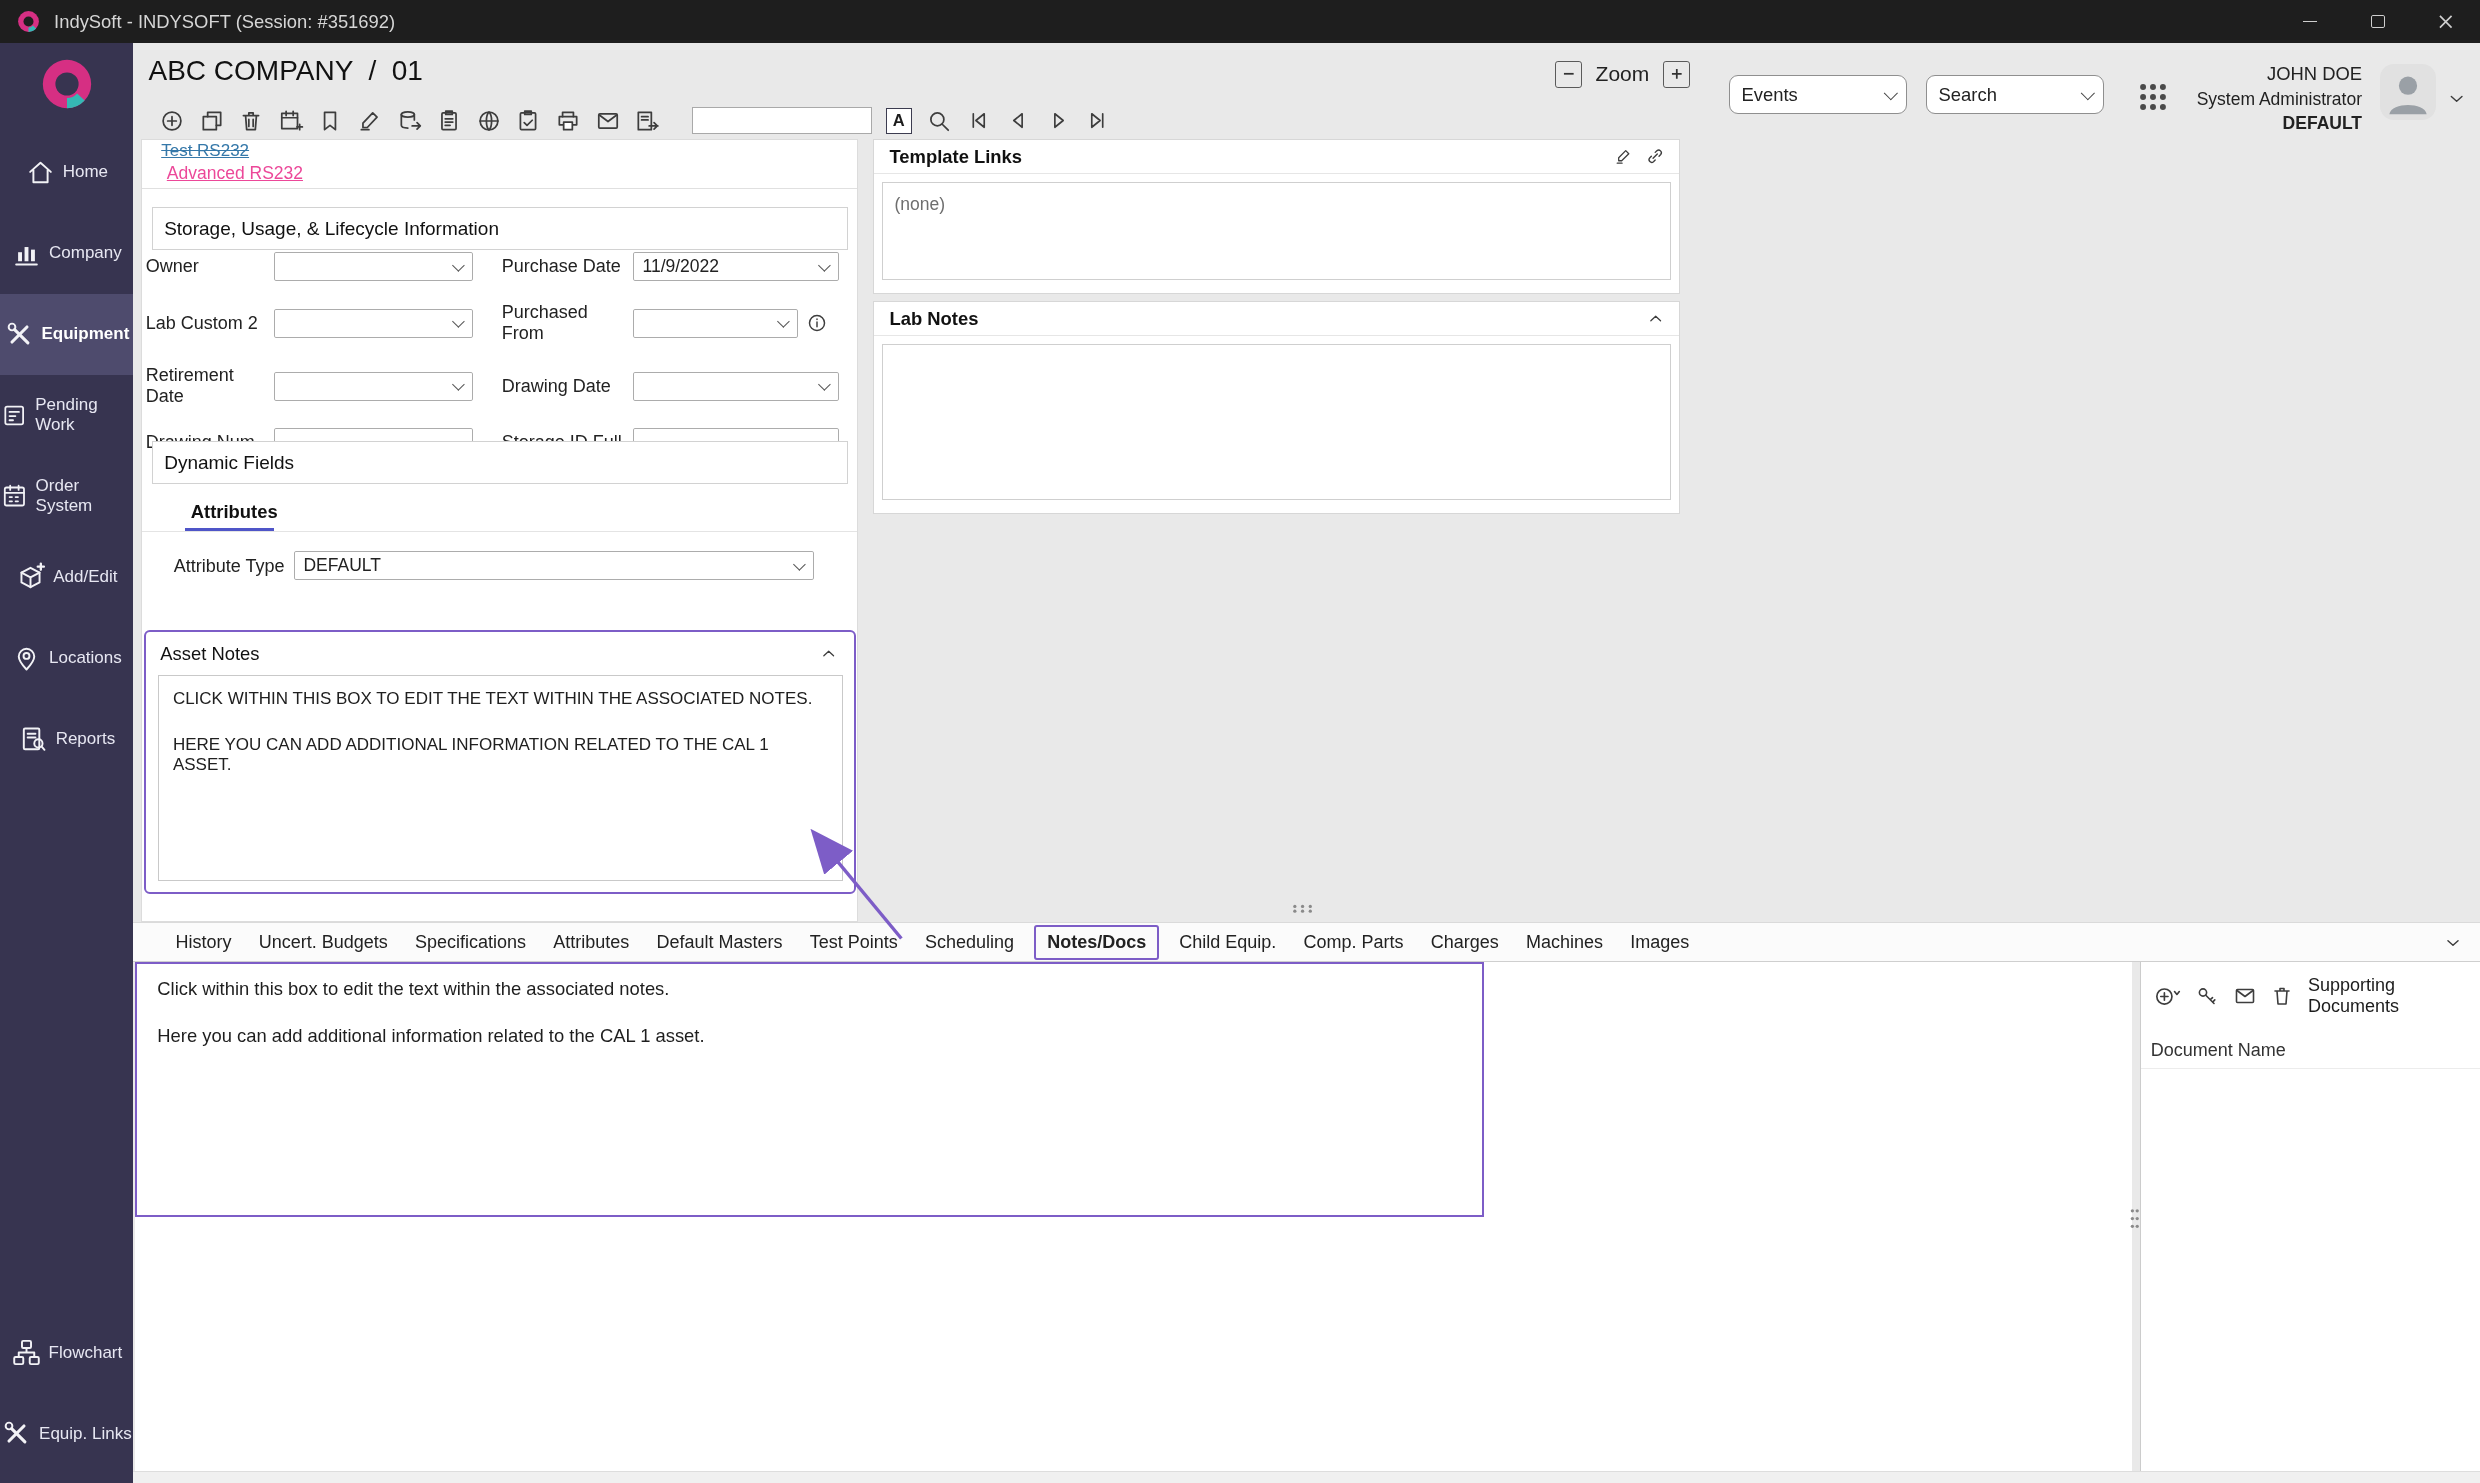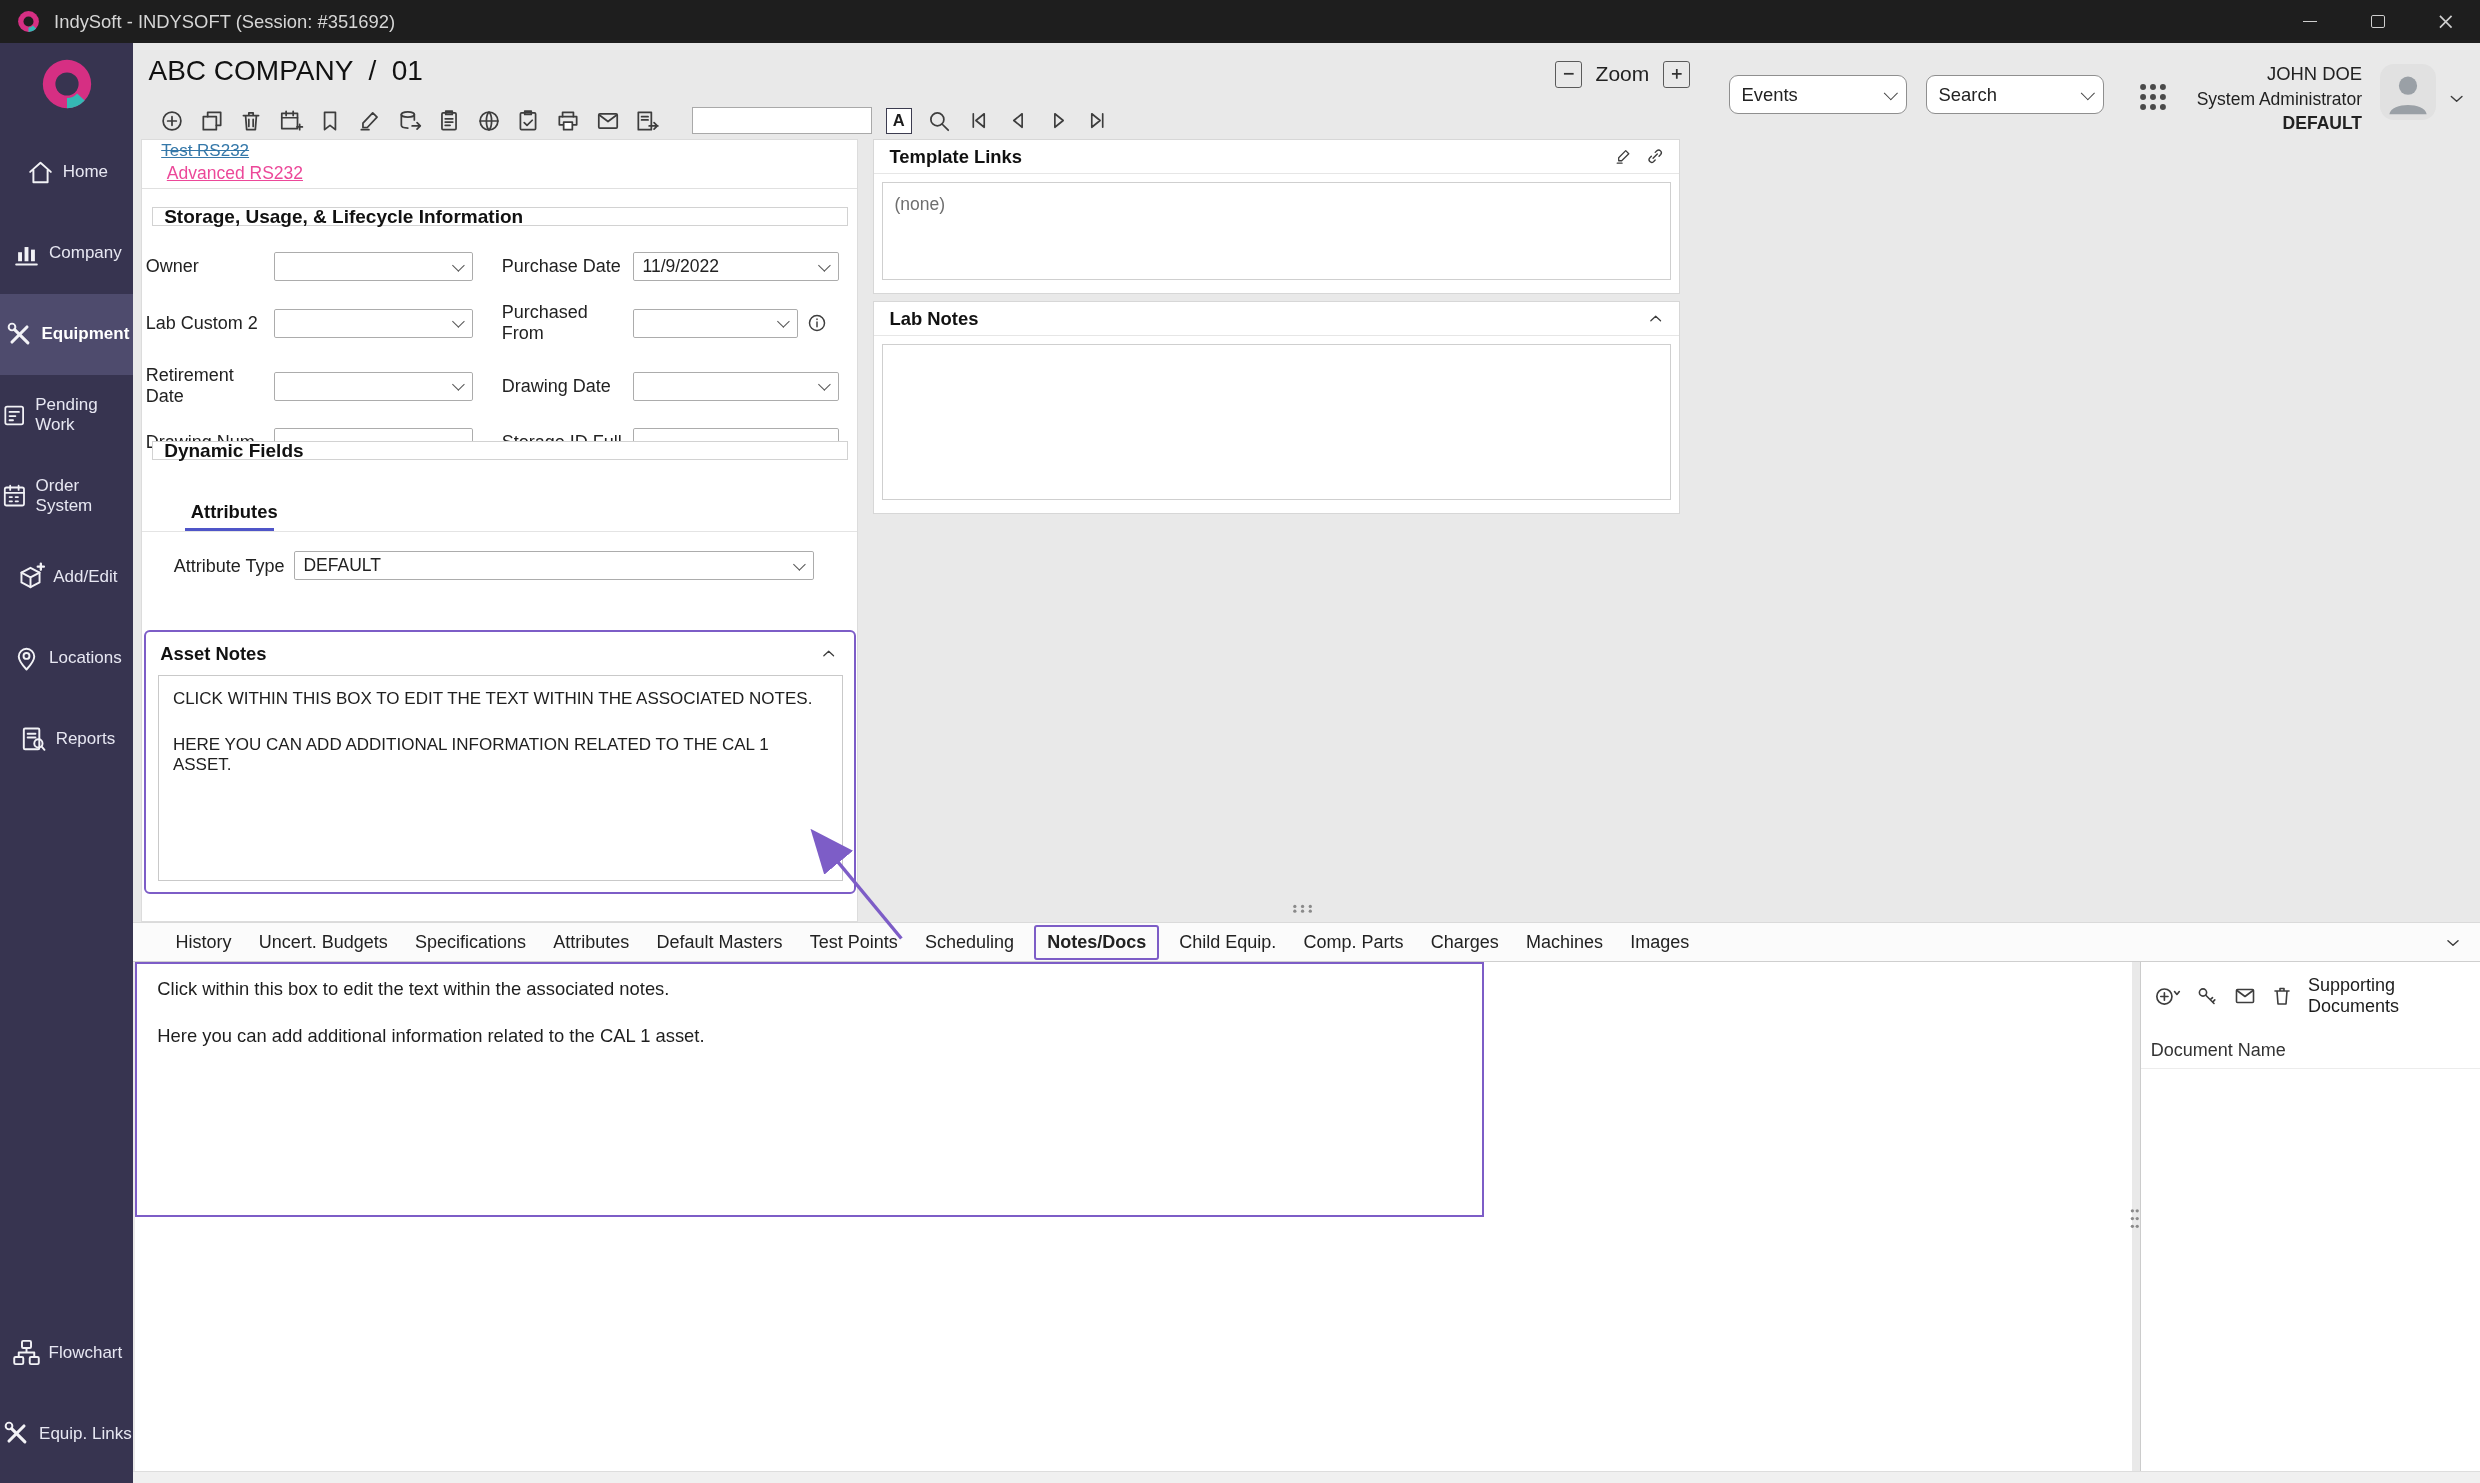--- a/index.html
+++ b/index.html
@@ -48,39 +48,39 @@
   .toolbar{position:absolute;left:0;top:56px;width:2347px;height:43px;display:flex;align-items:center;padding-left:25px}
   .tbtn{width:28px;height:28px;margin-right:11.6px;display:flex;align-items:center;justify-content:center;cursor:pointer}
   .tsearch{width:180px;height:27px;border:1px solid #a9a9a9;background:#fff;margin:0 13.6px 0 19.4px;font-size:16.5px;padding:0 7.8px;font-family:"Liberation Sans",sans-serif}
   .abtn{width:26px;height:26px;border:1.9px solid #3c3c50;display:flex;align-items:center;justify-content:center;font-size:16.5px;font-weight:600;margin-right:13.6px;background:#fff;cursor:pointer}
 
   
   .left-col{position:absolute;left:7.8px;top:96px;width:717px;height:783px;background:#fff;border:1px solid #dcdcdc}
   .lk1{position:absolute;left:19.4px;top:1px;font-size:17px;color:#3578a9;text-decoration:underline line-through;cursor:pointer}
   .lk2{position:absolute;left:25px;top:23px;font-size:17.5px;color:#ec4899;text-decoration:underline;cursor:pointer}
   .col-divider{position:absolute;left:0;top:48px;width:100%;border-top:1px solid #e0e0e0}
-  .sec-hd{position:absolute;left:10.7px;width:696px;height:19px;border:1px solid #d2d2d2;background:#fff;display:flex;align-items:center;padding-left:10.7px;font-weight:bold;font-size:19px;color:#111}
+  .sec-hd{position:absolute;left:10.7px;width:696px;height:43px;border:1px solid #d2d2d2;background:#fff;display:flex;align-items:center;padding-left:10.7px;font-weight:normal;font-size:19px;color:#111}
   .storage-hd{top:67px}
   .dynamic-hd{top:301px}
 
   .form-grid{position:absolute;left:4px;top:112px;display:grid;grid-template-columns:128px 199px 29px 131px 206px;row-gap:21px;align-items:center;font-size:18px;color:#222}
   .dd{position:relative;height:29px;background:#fff;border:1px solid #acacac;border-radius:1.9px;display:flex;align-items:center;padding:0 23px 0 8.7px;font-size:17.5px;color:#222;overflow:hidden;cursor:pointer}
   .dd::after{content:"";position:absolute;right:8.7px;top:50%;width:7.8px;height:7.8px;border-right:1.6px solid #555;border-bottom:1.6px solid #555;transform:translateY(-70%) rotate(45deg)}
   .ti{height:29px;background:#fff;border:1px solid #acacac;border-radius:1.9px;font-size:17.5px;padding:0 7.8px;font-family:"Liberation Sans",sans-serif;width:100%}
   .pf-cell{display:flex;align-items:center;gap:8.7px}
   .pf-dd{width:165px}
 
   .attr-tab{position:absolute;left:49px;top:361px;font-weight:bold;font-size:18.4px;color:#111;cursor:pointer}
   .attr-underline{position:absolute;left:43px;top:388px;width:89px;height:2.9px;background:#4f55c8}
   .attr-strip{position:absolute;left:0;top:391px;width:100%;border-top:1px solid #e4e4e4}
   .attr-label{position:absolute;left:32px;top:416px;font-size:18px;color:#222}
   .attr-dd{position:absolute;left:152px;top:411px;width:520px}
 
   .asset-panel{position:absolute;left:1.9px;top:490px;width:712px;height:264px;border:2.9px solid #7d5dc7;border-radius:5.8px;background:#fff}
-  .panel-hd-row{display:flex;align-items:center;justify-content:space-between;padding:10.7px 15.5px 0 14.6px;font-weight:bold;font-size:18.4px;color:#111}
+  .panel-hd-row{display:flex;align-items:center;justify-content:space-between;padding:10.7px 15.5px 0 14.6px;font-weight:normal;font-size:18.4px;color:#111}
   .notes-box{position:absolute;left:12.6px;top:43px;width:685px;height:206px;border:1px solid #c9c9c9;padding:12.6px 13.6px;font-size:17px;color:#202020;cursor:text}
   .notes-box .l2{margin-top:26px}
 
   
   .rpanel{position:absolute;left:740px;width:807px;background:#fff;border:1px solid #d7d7d7}
   .tl-panel{top:96px;height:155px}
   .lab-panel{top:258px;height:213px}
   .rp-hd{height:34px;display:flex;align-items:center;padding:0 13.6px 0 15.5px;font-weight:bold;font-size:18.4px;color:#111;border-bottom:1px solid #e6e6e6}
   .rp-hd .sp{flex:1}
   .rp-inner{margin:7.8px;border:1px solid #cfcfcf;background:#fff;font-size:17.5px;color:#6e6e6e;padding:11.6px}

